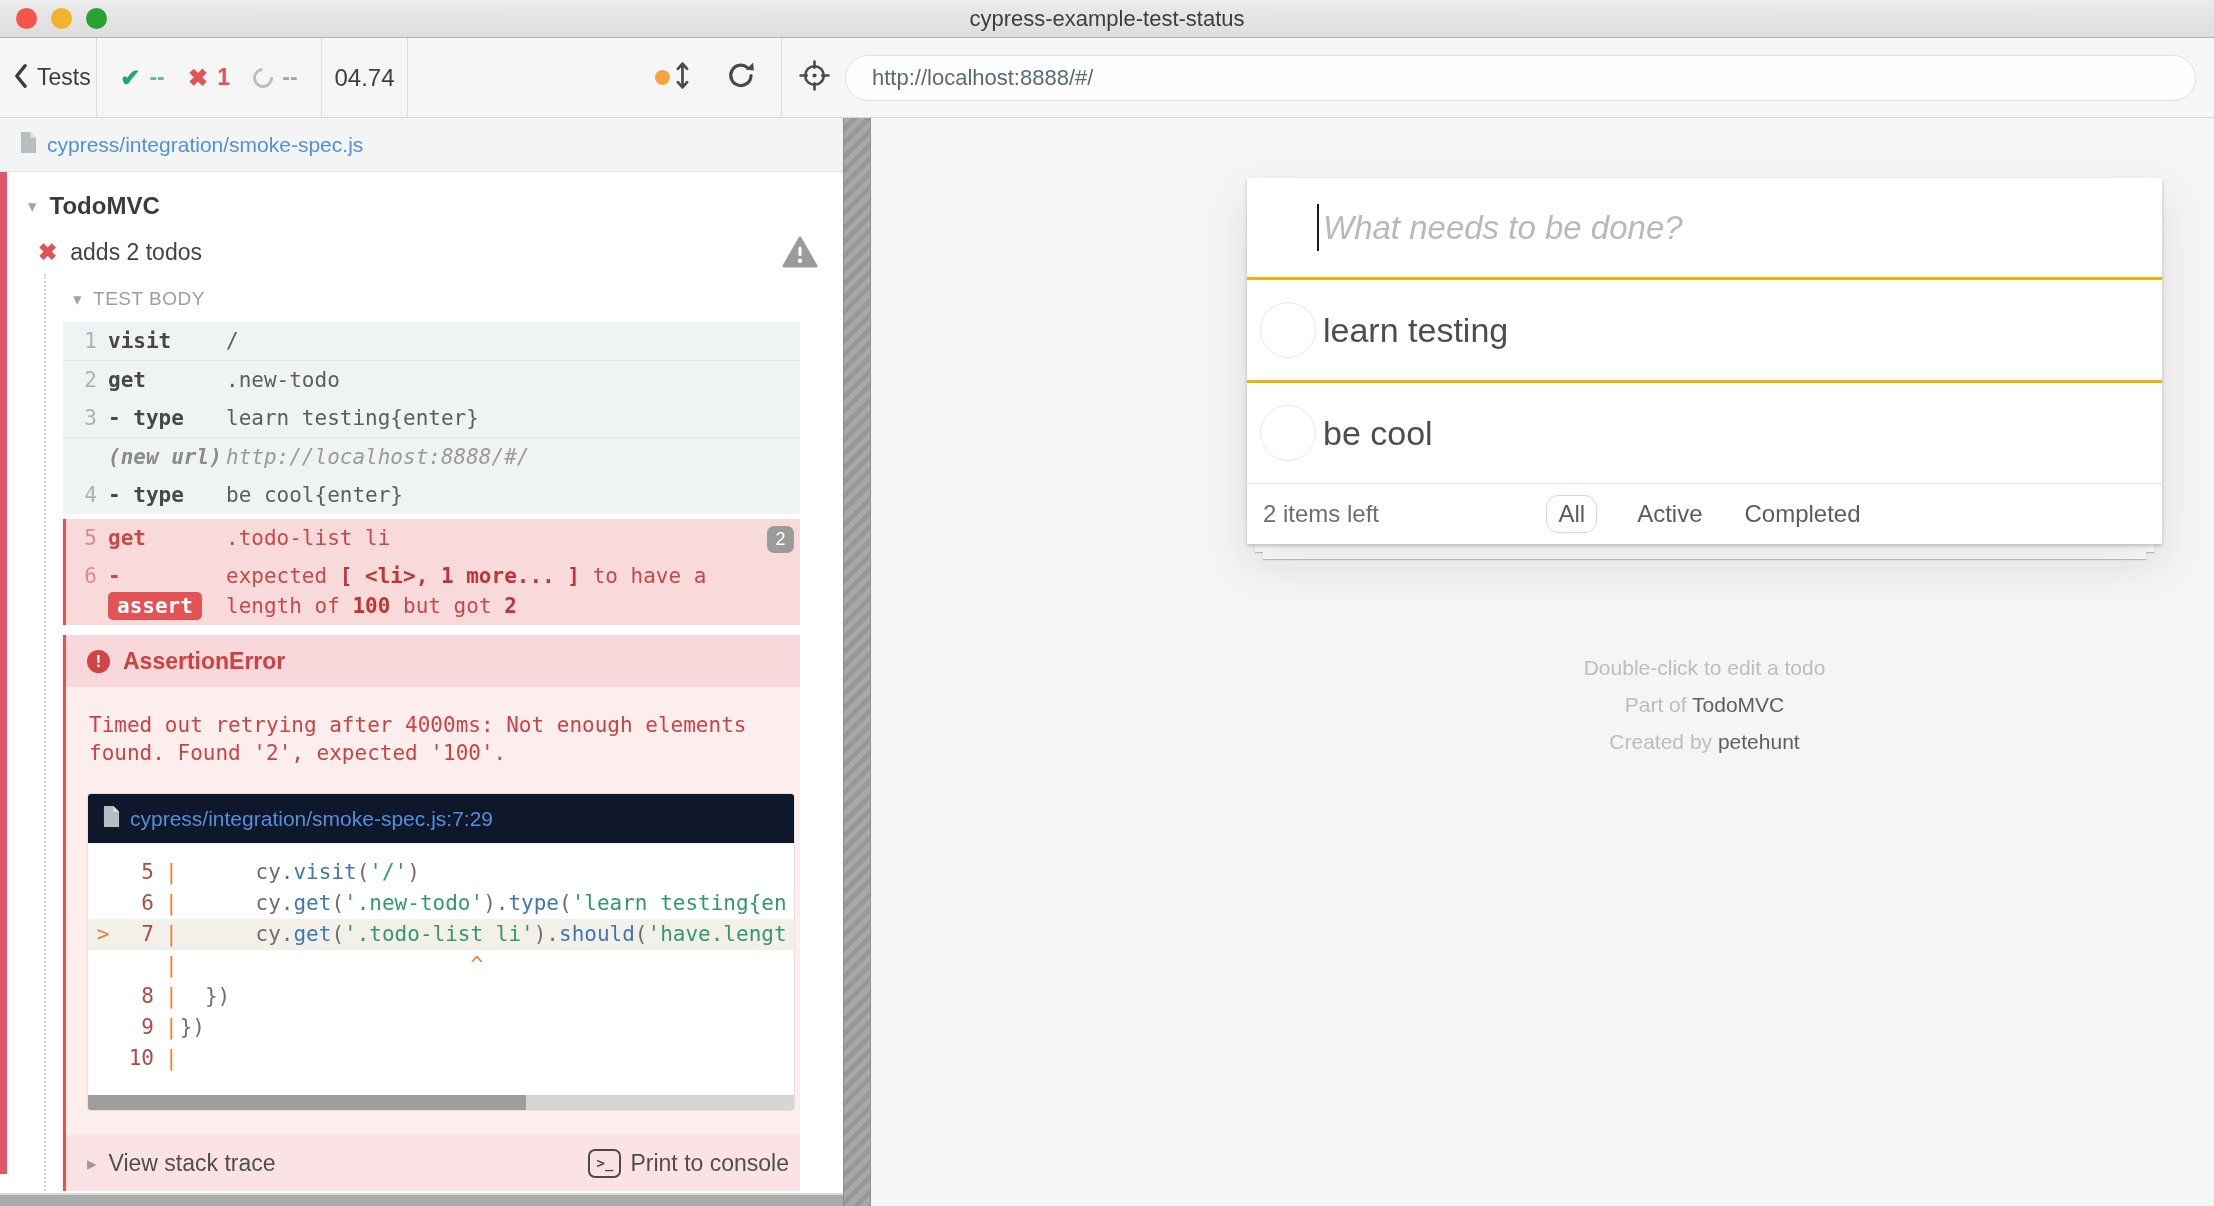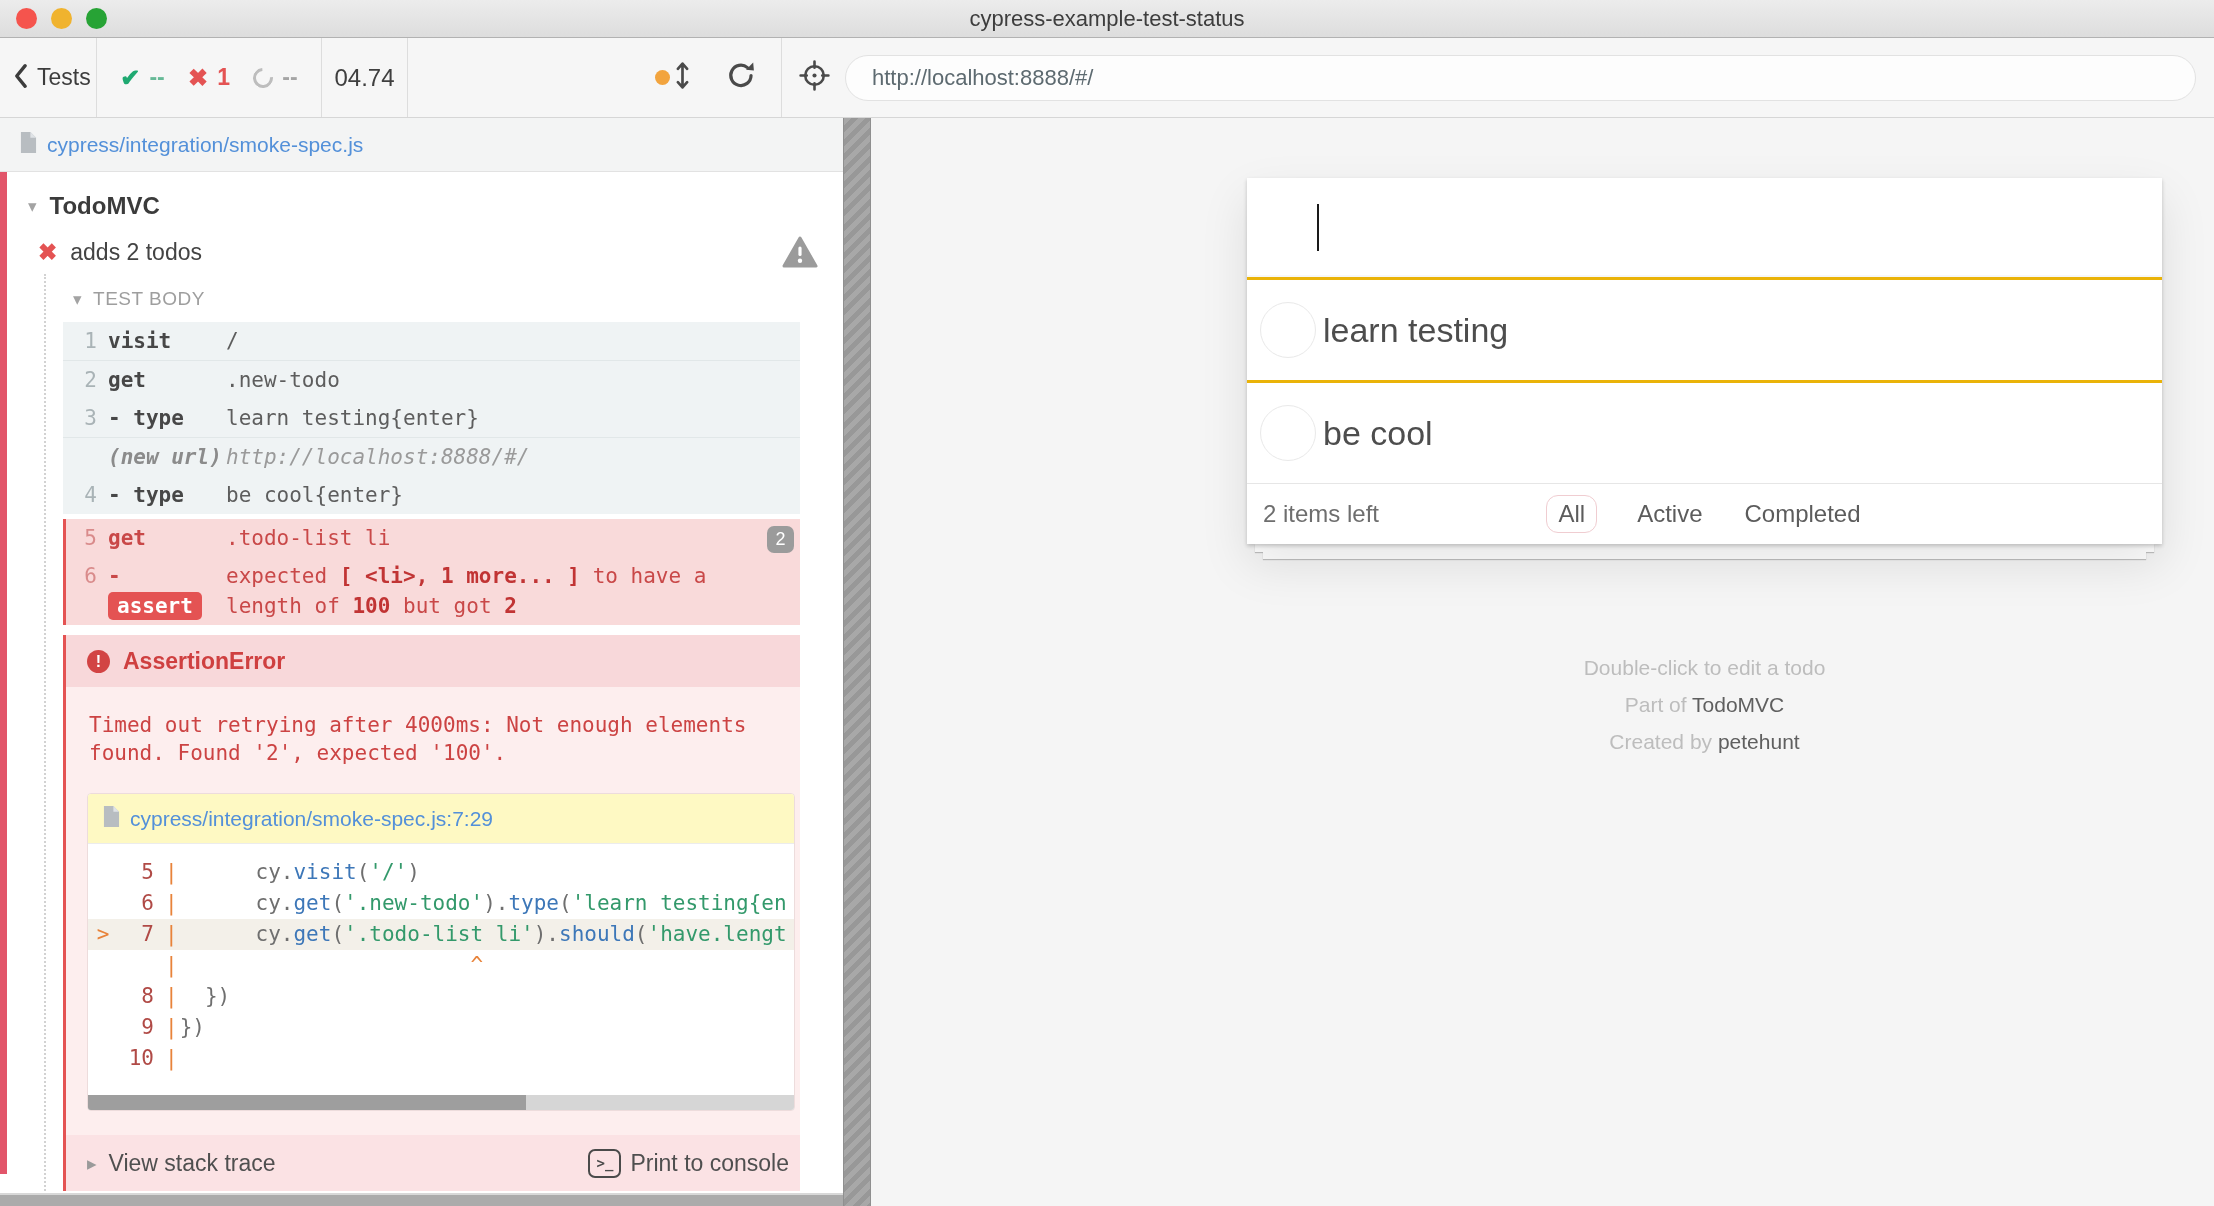--- a/index.html
+++ b/index.html
@@ -85,21 +85,21 @@
   .error-block { width:737px; margin-top:10px; background:#fdeeee; border-left:3px solid var(--fail-red); }
   .error-header { height:52px; background:#f8d8da; display:flex; align-items:center; gap:13px; padding-left:21px; }
   .err-icon { width:23px; height:23px; border-radius:50%; background:#d24444; color:#fff;
     font-size:16px; font-weight:700; text-align:center; line-height:23px; flex:none; }
   .error-title { font-size:23px; font-weight:700; color:#cf4040; }
   .error-msg { padding:24px 30px 26px 23px; font-family:"DejaVu Sans Mono",monospace;
     font-size:21px; line-height:28px; color:#cc4343; }
 
   .code-frame { margin:0 0 24px 21px; width:708px; background:#fff;
     border:1px solid #eddcdc; border-radius:4px; overflow:hidden; }
-  .cf-header { height:50px; background:#fef9c3; border-bottom:1px solid #ececec;
+  .cf-header { height:50px; background:#0f172a; border-bottom:1px solid #ececec;
     display:flex; align-items:center; gap:10px; padding-left:15px; }
   .cf-link { color:var(--link-blue); font-size:21px; cursor:pointer; }
   .cf-code { padding:13px 0 11px; font-family:"DejaVu Sans Mono",monospace;
     font-size:21px; line-height:31px; }
   .code-line { display:flex; white-space:pre; }
   .code-line.hl { background:#f3f0e9; }
   .ln-marker { width:30px; flex:none; text-align:center; color:var(--orange); }
   .ln-num { width:36px; flex:none; text-align:right; color:#b04a46; }
   .ln-pipe { flex:none; padding:0 2px 0 11px; color:var(--orange); }
   .ln-code { flex:1; overflow:hidden; color:#6f6f6f; }
@@ -335,20 +335,21 @@
   </div>
 
   <div class="splitter"></div>
 
   <div class="aut">
     <div class="app">
 
       <div class="card">
         <div class="new-todo">
           <span class="caret-bar"></span>
+          <span class="placeholder">What needs to be done?</span>
         </div>
         <div id="todo-list">
             <div class="todo-item">
               <span class="toggle"></span>
               <span class="todo-label">learn testing</span>
             </div>
             <div class="todo-item">
               <span class="toggle"></span>
               <span class="todo-label">be cool</span>
             </div>

